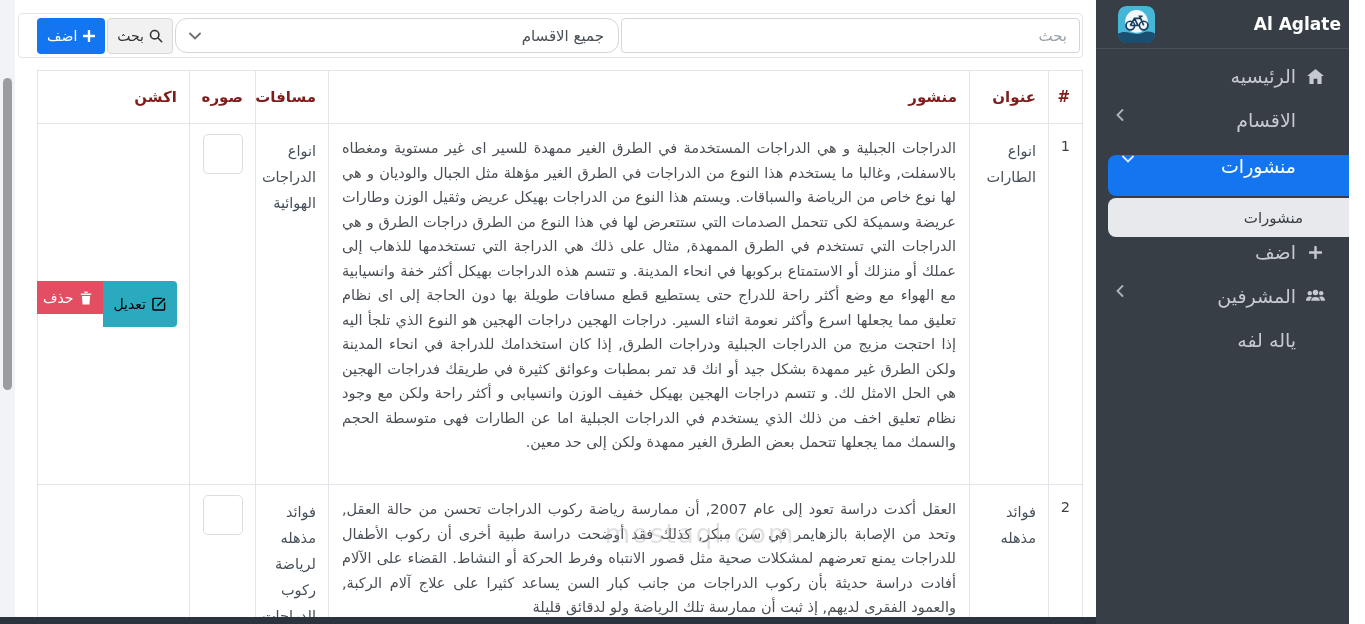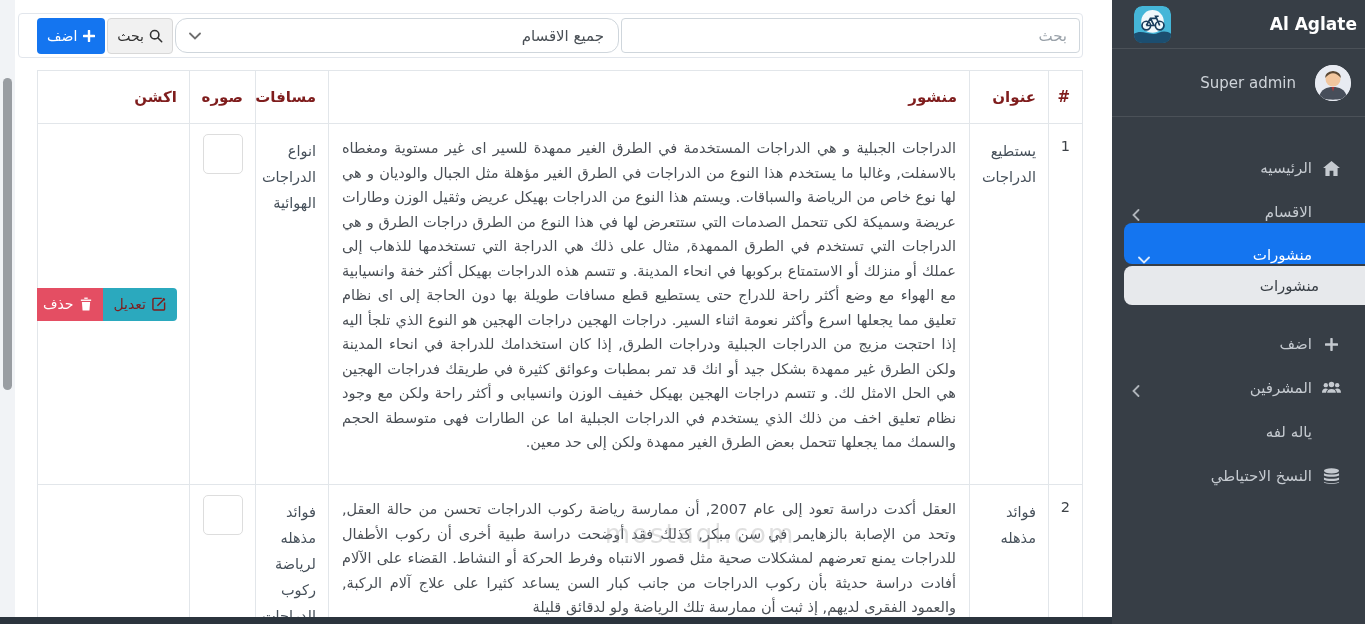--- a/index.html
+++ b/index.html
@@ -1,28 +1,28 @@
 <!DOCTYPE html>
 <html lang="ar" dir="rtl"><head>
 <meta charset="utf-8">
 <style>
   * { margin:0; padding:0; box-sizing:border-box; }
   body { font-family:"DejaVu Sans", sans-serif; background:#fff; }
   .screen { position:relative; width:1365px; height:624px; overflow:hidden; background:#fff; direction:rtl; }
 
   
-  .sidebar { position:absolute; top:0; right:0; width:253px; height:100%; background:#373e46; z-index:10; }
+  .sidebar { position:absolute; top:0; right:16px; width:253px; height:100%; background:#373e46; z-index:10; }
   .brand { height:49px; display:flex; align-items:center; justify-content:space-between; padding:0 8px 0 22px; border-bottom:1px solid rgba(255,255,255,.10); }
   .brand-title { color:#fff; font-size:17px; font-weight:bold; direction:ltr; }
   .brand-logo { width:37px; height:37px; border-radius:8px; overflow:hidden; flex:0 0 auto; }
   .userrow { height:68px; display:flex; align-items:center; gap:19px; padding:0 14px; border-bottom:1px solid rgba(255,255,255,.10); }
   .avatar { width:36px; height:36px; border-radius:50%; overflow:hidden; flex:0 0 auto; background:#e8ebf2; }
   .username { color:#ced3d9; font-size:15px; direction:ltr; }
   .menu { padding-top:16px; }
-  .menu-item { height:44px; display:flex; align-items:flex-end; justify-content:space-between; padding:0 24px 0 20px; color:#c5cad0; font-size:15px; cursor:pointer; }
+  .menu-item { height:44px; display:flex; align-items:flex-start; justify-content:space-between; padding:0 24px 0 20px; color:#c5cad0; font-size:19px; cursor:pointer; }
   .mi-g { display:flex; align-items:center; gap:9px; }
   .mi-icon { width:20px; height:18px; display:flex; align-items:center; justify-content:center; color:#c5cad0; }
   .menu-item.active { background:#1475f0; color:#fff; height:41px; margin:2px 0 2px 12px; border-radius:8px 0 0 8px; padding-left:14px; }
   .menu-item.active .mi-icon { color:#fff; }
   .submenu-item { background:#e7e9ec; color:#3a4047; height:39px; margin:2px 0 4px 12px; border-radius:8px 0 0 8px; display:flex; align-items:center; padding:0 46px 0 14px; font-size:15px; cursor:pointer; }
   .chev { display:flex; align-items:center; color:inherit; opacity:.85; }
 
   
   .main { position:absolute; top:0; right:253px; left:0; height:100%; background:#fff; }
   .vscroll { position:absolute; left:0; top:0; width:15px; height:100%; background:#f1f3f6; z-index:8; }
@@ -48,21 +48,21 @@
   .thumb-inner { width:100%; height:100%; border-radius:2px; }
   .thumb-rainbow { background:linear-gradient(135deg,#e0392f 0%,#f2892b 18%,#f5d93c 36%,#52bb4e 52%,#3fa3e8 66%,#e14f9e 84%,#f6c9de 100%); }
   .thumb-cyclists { background:
       radial-gradient(circle at 35% 45%, #22261f 0 14%, transparent 15%),
       radial-gradient(circle at 60% 55%, #2c3026 0 13%, transparent 14%),
       radial-gradient(circle at 78% 40%, #3a3f30 0 10%, transparent 11%),
       radial-gradient(circle at 18% 30%, #d7e2c8 0 8%, transparent 9%),
       linear-gradient(180deg,#7fa45c 0%,#8aab66 42%,#b6b5a9 58%,#a9a8a0 100%); }
   td.cell-actions { vertical-align:middle; text-align:center; }
   .btn-group { display:inline-flex; }
-  .btn-edit { background:#2ba9be; color:#7f1d1d; height:33px; border:none; border-radius:0 4px 4px 0; display:flex; align-items:center; gap:6px; font-size:14px; font-family:inherit; padding:0 11px; cursor:pointer; }
+  .btn-edit { background:#2ba9be; color:#000000; height:46px; border:none; border-radius:0 4px 4px 0; display:flex; align-items:center; gap:6px; font-size:14px; font-family:inherit; padding:0 11px; cursor:pointer; }
   .btn-del { background:#e44e63; color:#fff; height:33px; border:none; border-radius:4px 0 0 4px; display:flex; align-items:center; gap:6px; font-size:14px; font-family:inherit; padding:0 11px; cursor:pointer; }
 
   .footer-bar { position:absolute; left:0; right:0; bottom:0; height:7px; background:#2b343d; z-index:9; }
 
   .watermark { position:absolute; left:575px; top:527px; width:250px; text-align:center; z-index:7; pointer-events:none; }
   .wm1 { font-size:52px; font-weight:bold; color:rgba(120,120,120,.26); line-height:58px; }
   .wm2 { font-size:26px; color:rgba(150,150,150,.30); letter-spacing:2px; direction:ltr; margin-top:-8px; }
 </style>
 </head>
 <body>
@@ -80,32 +80,20 @@
           <g stroke="#1a3d5c" stroke-width="1.6" fill="none">
             <circle cx="12" cy="19" r="4.2"></circle>
               <circle cx="25" cy="19" r="4.2"></circle>
             <path d="M12 19 L16 12 L22 12 L25 19 M16 12 L19.5 19 L12 19"></path>
             <path d="M22 12 L21 10 L24 10"></path>
           </g>
         </svg>
       </span>
     </div>
 
-    <div class="userrow">
-      <span class="avatar">
-        <svg viewBox="0 0 36 36" width="36" height="36">
-          <circle cx="18" cy="18" r="18" fill="#e8ebf2"></circle>
-          <path d="M4 32 C6 24 12 22 18 22 C24 22 30 24 32 32 C28 35.5 8 35.5 4 32 Z" fill="#474e5a"></path>
-          <circle cx="18" cy="14" r="7.5" fill="#f2c69e"></circle>
-          <path d="M10 13 Q18 3.5 26 13 Q26 7 18 6 Q10 7 10 13 Z" fill="#5a4733"></path>
-          <path d="M16.5 22 L18 26.5 L19.5 22 Z" fill="#b03a3a"></path>
-        </svg>
-      </span>
-      <span class="username">Super admin</span>
-    </div>
 
     <nav class="menu">
       <div class="menu-item">
         <span class="mi-g">
           <span class="mi-icon">
             <svg viewBox="0 0 18 16" width="17" height="15" fill="currentColor">
                 <path d="M9 0 L18 7.5 L15.5 7.5 L15.5 16 L11 16 L11 10.5 L7 10.5 L7 16 L2.5 16 L2.5 7.5 L0 7.5 Z"></path>
               </svg>
           </span>
           <span>الرئيسيه</span>
@@ -172,33 +160,20 @@
         </span>
       </div>
 
       <div class="menu-item">
         <span class="mi-g">
           <span class="mi-icon"></span>
           <span>ياله لفه</span>
         </span>
       </div>
 
-      <div class="menu-item">
-        <span class="mi-g">
-          <span class="mi-icon">
-            <svg viewBox="0 0 18 18" width="17" height="17" fill="currentColor">
-              <ellipse cx="9" cy="3" rx="8" ry="2.8"></ellipse>
-              <path d="M1 5.5 C3 7.3 15 7.3 17 5.5 L17 8 C15 9.8 3 9.8 1 8 Z"></path>
-              <path d="M1 10 C3 11.8 15 11.8 17 10 L17 12.5 C15 14.3 3 14.3 1 12.5 Z"></path>
-              <path d="M1 14.5 C3 16.3 15 16.3 17 14.5 L17 15.4 C15 17.2 3 17.2 1 15.4 Z"></path>
-            </svg>
-          </span>
-          <span>النسخ الاحتياطي</span>
-        </span>
-      </div>
     </nav>
   </aside>
 
   <main class="main">
 
     <div class="vscroll">
       <div class="vscroll-thumb"></div>
     </div>
 
     <div class="toolbar">
@@ -246,21 +221,21 @@
             <th>عنوان</th>
             <th>منشور</th>
             <th>مسافات</th>
             <th>صوره</th>
             <th>اكشن</th>
           </tr>
         </thead>
         <tbody>
           <tr>
             <td class="cell-num">1</td>
-            <td class="cell-title">يستطيع الدراجات</td>
+            <td class="cell-title">انواع الطارات</td>
             <td class="cell-content">
               <div class="content-clip">الدراجات الجبلية و هي الدراجات المستخدمة في الطرق الغير ممهدة للسير اى غير مستوية ومغطاه بالاسفلت, وغالبا ما يستخدم هذا النوع من الدراجات في الطرق الغير مؤهلة مثل الجبال والوديان و هي لها نوع خاص من الرياضة والسباقات. ويستم هذا النوع من الدراجات بهيكل عريض وثقيل الوزن وطارات عريضة وسميكة لكى تتحمل الصدمات التي ستتعرض لها في هذا النوع من الطرق دراجات الطرق و هي الدراجات التي تستخدم في الطرق الممهدة, مثال على ذلك هي الدراجة التي تستخدمها للذهاب إلى عملك أو منزلك أو الاستمتاع بركوبها في انحاء المدينة. و تتسم هذه الدراجات بهيكل أكثر خفة وانسيابية مع الهواء مع وضع أكثر راحة للدراج حتى يستطيع قطع مسافات طويلة بها دون الحاجة إلى اى نظام تعليق مما يجعلها اسرع وأكثر نعومة اثناء السير. دراجات الهجين دراجات الهجين هو النوع الذي تلجأ اليه إذا احتجت مزيج من الدراجات الجبلية ودراجات الطرق, إذا كان استخدامك للدراجة في انحاء المدينة ولكن الطرق غير ممهدة بشكل جيد أو انك قد تمر بمطبات وعوائق كثيرة في طريقك فدراجات الهجين هي الحل الامثل لك. و تتسم دراجات الهجين بهيكل خفيف الوزن وانسيابى و أكثر راحة ولكن مع وجود نظام تعليق اخف من ذلك الذي يستخدم في الدراجات الجبلية اما عن الطارات فهى متوسطة الحجم والسمك مما يجعلها تتحمل بعض الطرق الغير ممهدة ولكن إلى حد معين.</div>
             </td>
             <td class="cell-cat">انواع الدراجات الهوائية</td>
             <td class="cell-img">
               <span class="thumb"><span class="thumb-inner thumb-rainbow"></span></span>
             </td>
             <td class="cell-actions">
               <span class="btn-group">
                 <button class="btn-edit">

